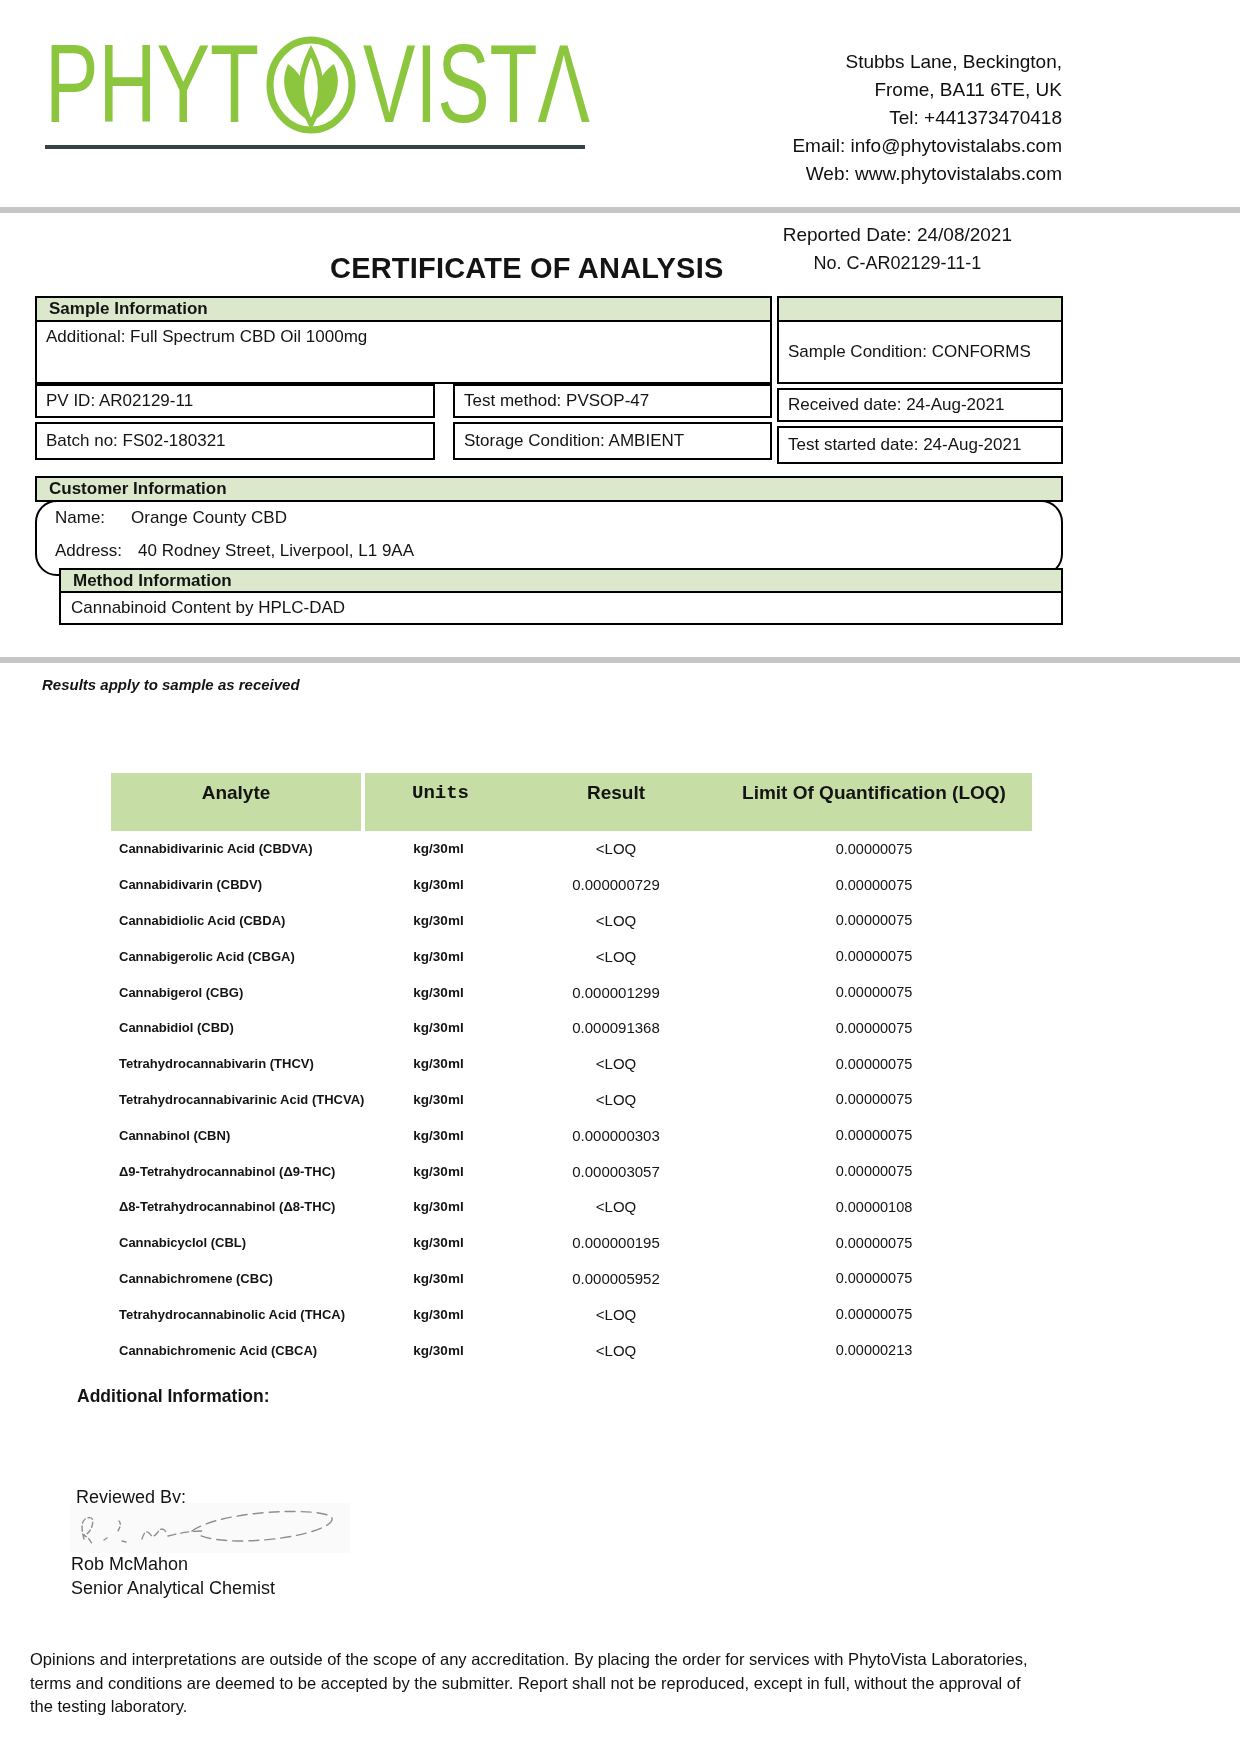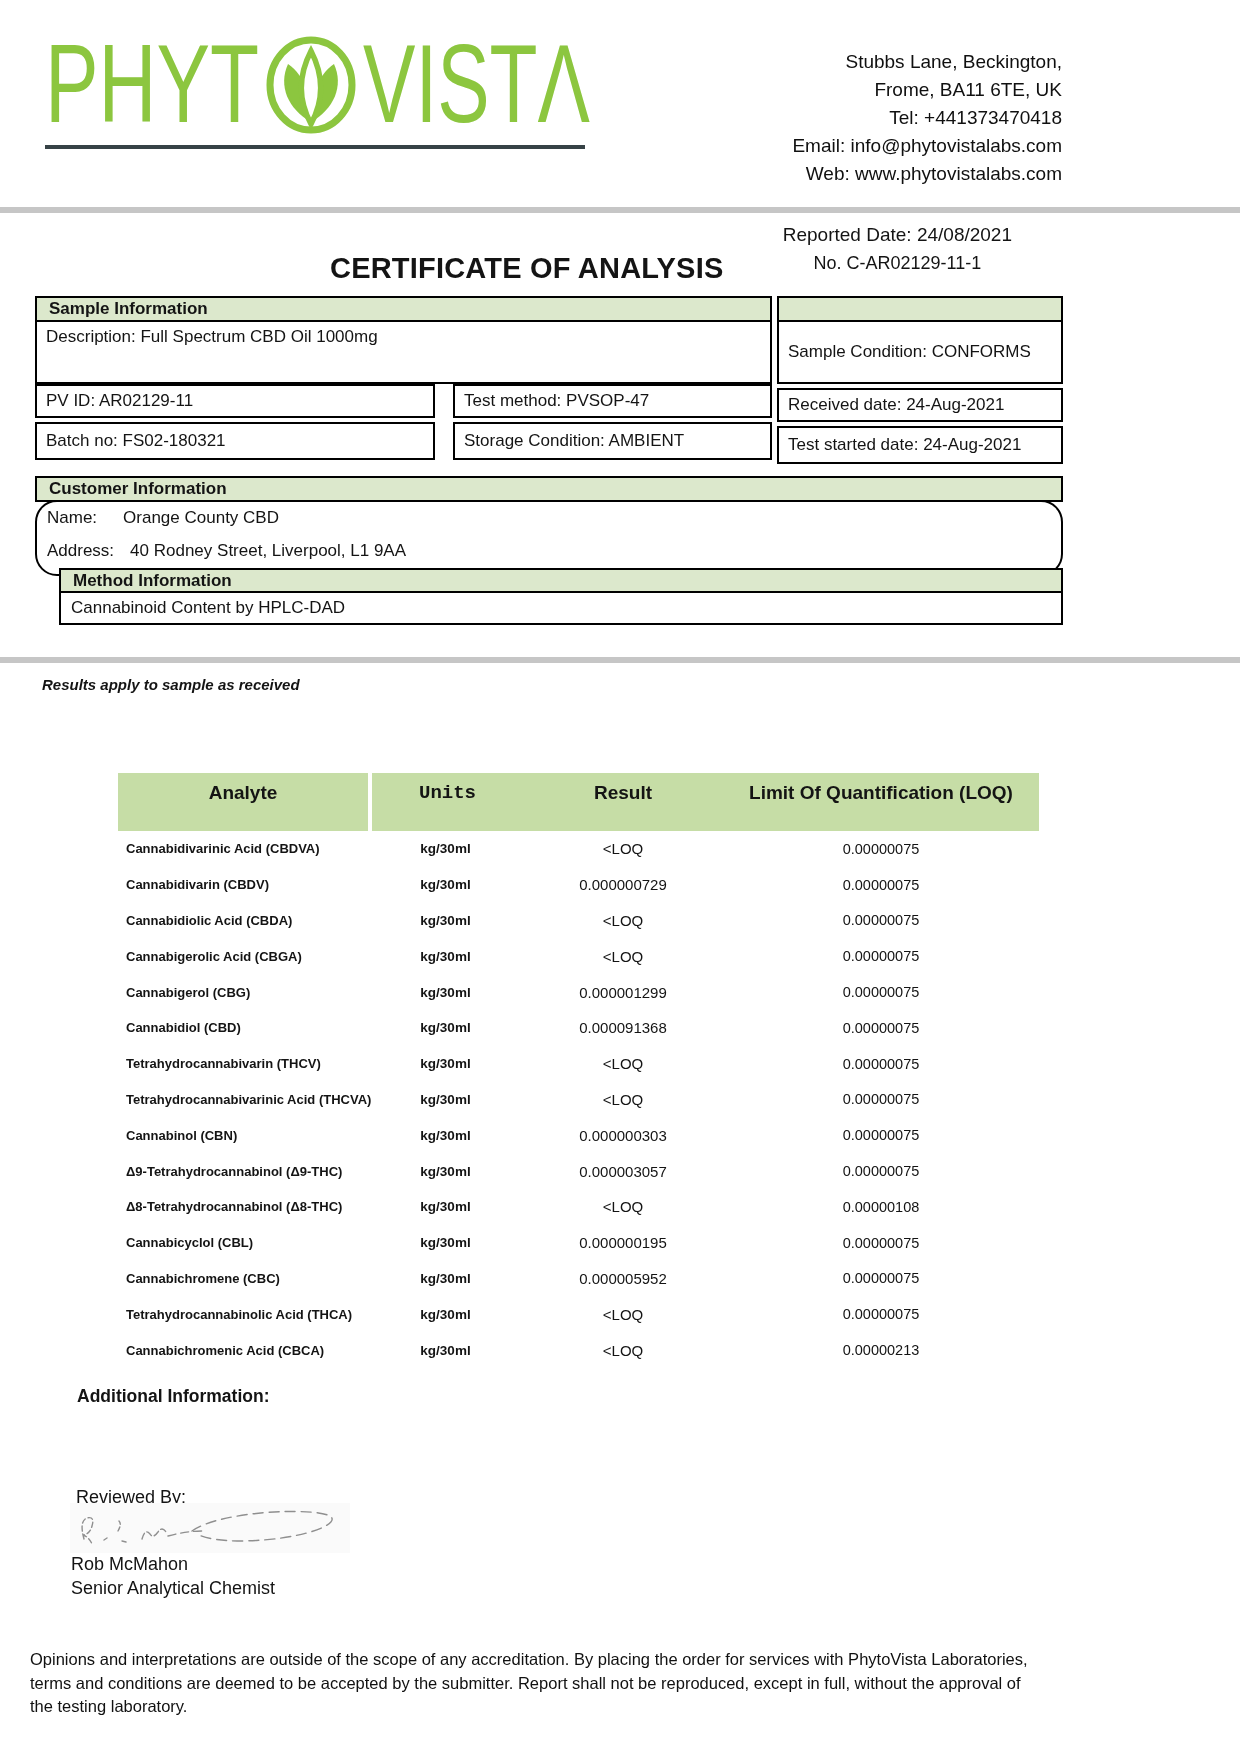--- a/index.html
+++ b/index.html
@@ -46,33 +46,33 @@
   .g-row{display:flex;gap:18px;}
   .g-row .cellbox{height:34px;display:flex;align-items:center;padding-left:9px;}
   .g-row.tall .cellbox{height:38px;}
   .g-side{margin-top:4px;height:34px;display:flex;align-items:center;padding-left:9px;}
   .g-side.tall{height:38px;}
   .w400{width:400px;} .flexfill{flex:1;}
 
   .sec-header-full{height:26px;background:var(--green-sec);border:2px solid #000;
                    display:flex;align-items:center;font-weight:bold;font-size:17px;padding-left:12px;}
   .sec-box{border:2px solid #000;margin-top:-2px;background:#fff;font-size:17px;}
-  .customer-box{height:76px;padding:6px 10px;border-radius:22px;}
+  .customer-box{height:76px;padding:6px 18px;border-radius:22px;}
   .cust-line{white-space:nowrap;}
   .cust-line.addr{margin-top:13px;}
   .cust-label{display:inline-block;}
   .cust-val{display:inline-block;margin-left:26px;}
   .cust-val.addr{margin-left:16px;}
   .method-box{height:34px;display:flex;align-items:center;padding-left:10px;}
 
   .results-note{position:absolute;left:42px;top:676px;font-size:15px;font-weight:bold;
                 font-style:italic;}
 
   
-  .rtable{position:absolute;left:118px;top:773px;width:921px;}
+  .rtable{position:absolute;left:111px;top:773px;width:921px;}
   .rtable-header{display:flex;gap:4px;}
   .rth-analyte{width:250px;height:58px;background:var(--green-tbl);
                display:flex;justify-content:center;padding-top:9px;
                font-weight:bold;font-size:19px;}
   .rth-group{flex:1;height:58px;background:var(--green-tbl);display:flex;padding-top:9px;}
   .rth{font-weight:bold;font-size:19px;text-align:center;}
   .rth.units{width:151px;font-family:Liberation Mono, monospace;} .rth.result{width:200px;} .rth.loq{width:316px;}
   .rtable-body{margin-top:0;}
   .rrow{display:flex;align-items:center;height:35.8px;}
   .cell{white-space:nowrap;}
@@ -129,21 +129,21 @@
   <div class="report-meta">
     <div class="rline1">Reported Date: 24/08/2021</div>
     <div class="rline2">No. C-AR02129-11-1</div>
   </div>
 
   <div class="section" style="top:296px;">
     <div class="sec-grid">
       <div class="g-header">Sample Information</div>
       <div class="g-header"></div>
 
-      <div class="cellbox g-desc">Description: Full Spectrum CBD Oil 1000mg</div>
+      <div class="cellbox g-desc">Additional: Full Spectrum CBD Oil 1000mg</div>
       <div class="cellbox g-cond">Sample Condition: CONFORMS</div>
 
       <div class="g-row">
         <div class="cellbox w400">PV ID: AR02129-11</div>
         <div class="cellbox flexfill">Test method: PVSOP-47</div>
       </div>
       <div class="cellbox g-side">Received date: 24-Aug-2021</div>
 
       <div class="g-row tall">
         <div class="cellbox w400">Batch no: FS02-180321</div>

